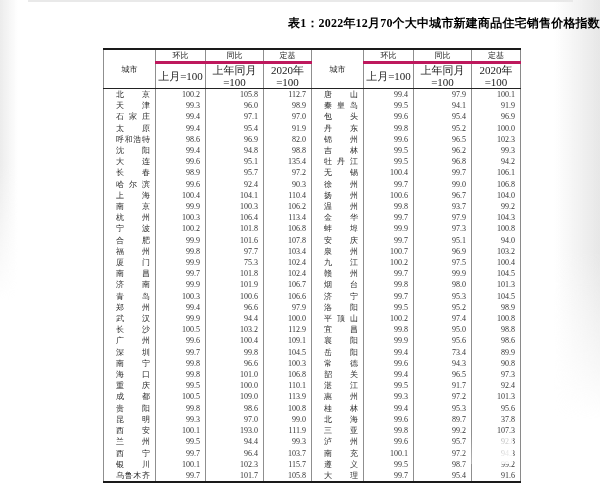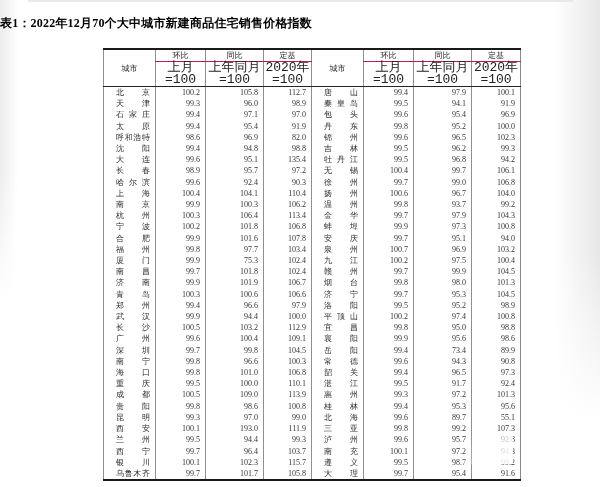--- a/index.html
+++ b/index.html
@@ -24,40 +24,40 @@
   }
   .edge-right {
     position: absolute; top: 0; right: 0; width: 46px; height: 420px;
     background: linear-gradient(to left, #e7e7e7, rgba(255,255,255,0));
     -webkit-mask-image: linear-gradient(to bottom, #000 60%, transparent);
             mask-image: linear-gradient(to bottom, #000 60%, transparent);
   }
 
   .title {
     position: absolute; top: 15px; left: 0; width: 600px;
-    margin: 0; text-align: left;
+    margin: 0; text-align: right;
     font-size: 12px; font-weight: bold; color: #000;
     letter-spacing: 0.2px;
   }
 
   table.price-table {
     position: absolute; left: 103px; top: 48px; width: 417px;
     border-collapse: collapse; table-layout: fixed;
     font-size: 8px; color: #333;
     border: 1px solid #8a8a8a;
     border-top: 2px solid #1a1a1a;
     border-bottom: 2px solid #1a1a1a;
   }
   th, td { padding: 0; font-weight: normal; border-left: 1px solid #8f8f8f; }
   thead th {
     text-align: center; color: #222;
     height: 11px; line-height: 11px; font-size: 8px;
   }
-  thead tr.sub th { font-size: 13px; height: 12px; line-height: 12px; border-bottom: 1.5px solid #222; font-family: Liberation Mono, monospace; }
-  thead tr.main th.metric { border-bottom: 1px solid #be185d; }
+  thead tr.sub th { font-size: 11px; height: 12px; line-height: 12px; border-bottom: 1.5px solid #222; }
+  thead tr.main th.metric { border-bottom: 3px solid #be185d; }
   th.city-h { vertical-align: middle; border-bottom: 1.5px solid #222; }
 
   tbody td { height: 11.2px; line-height: 11.2px; }
   td.num-cell { text-align: right; padding-right: 5px; }
   td.city-cell { text-align: left; padding-left: 12px; }
   .city {
     display: inline-block; width: 34px;
     text-align: justify; text-align-last: justify;
     text-justify: inter-character;
     color: #2b2b2b;
@@ -402,21 +402,21 @@
           <td class="num-cell">95.6</td>
         </tr>
         <tr>
           <td class="city-cell"><span class="city">昆明</span></td>
           <td class="num-cell">99.3</td>
           <td class="num-cell">97.0</td>
           <td class="num-cell">99.0</td>
           <td class="city-cell"><span class="city">北海</span></td>
           <td class="num-cell">99.6</td>
           <td class="num-cell">89.7</td>
-          <td class="num-cell">55.1</td>
+          <td class="num-cell">37.8</td>
         </tr>
         <tr>
           <td class="city-cell"><span class="city">西安</span></td>
           <td class="num-cell">100.1</td>
           <td class="num-cell">193.0</td>
           <td class="num-cell">111.9</td>
           <td class="city-cell"><span class="city">三亚</span></td>
           <td class="num-cell">99.8</td>
           <td class="num-cell">99.2</td>
           <td class="num-cell">107.3</td>

